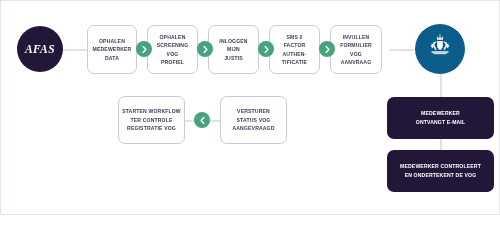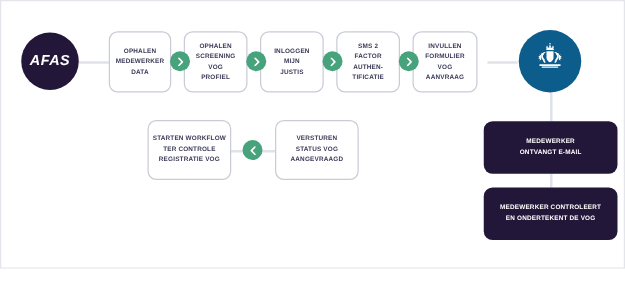--- a/index.html
+++ b/index.html
@@ -42,20 +42,21 @@
   }
   .afas-circle {
     background: #231739;
   }
   .afas-label {
     color: #ffffff;
     font-style: italic;
     font-weight: bold;
     font-size: 11.5px;
     letter-spacing: 0.4px;
+    font-family: Liberation Serif, serif;
   }
   .gov-circle {
     background: #0d5d8c;
   }
   .gov-emblem {
     width: 30px;
     height: 30px;
     display: block;
   }
 

